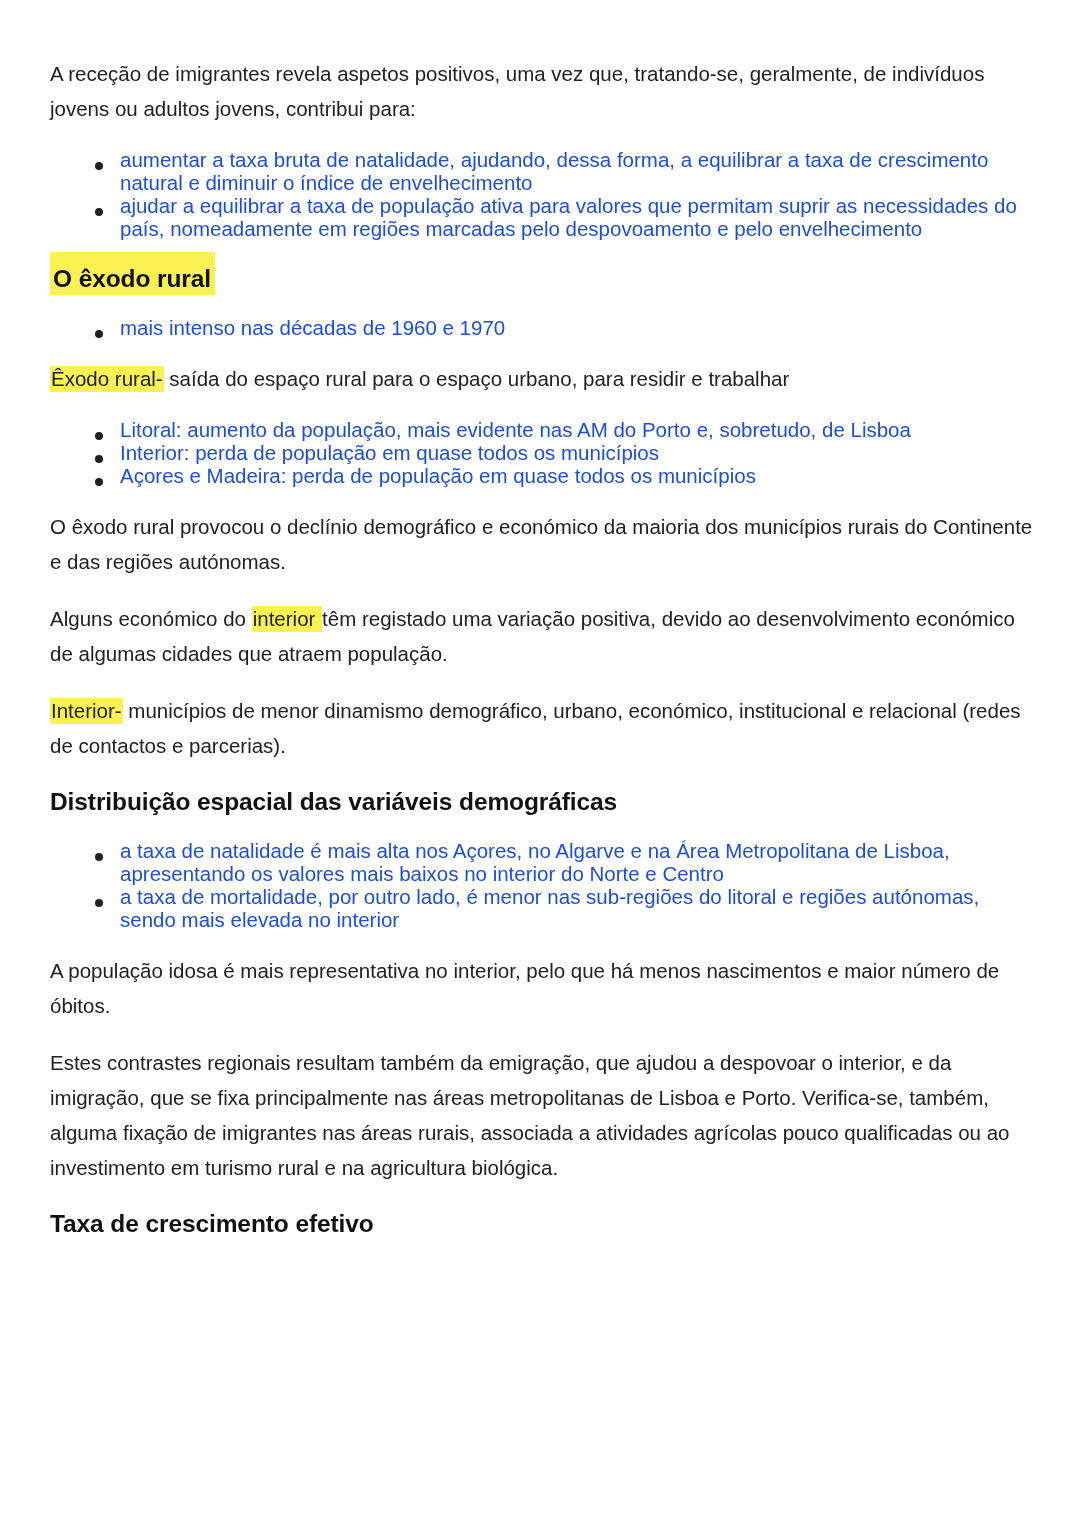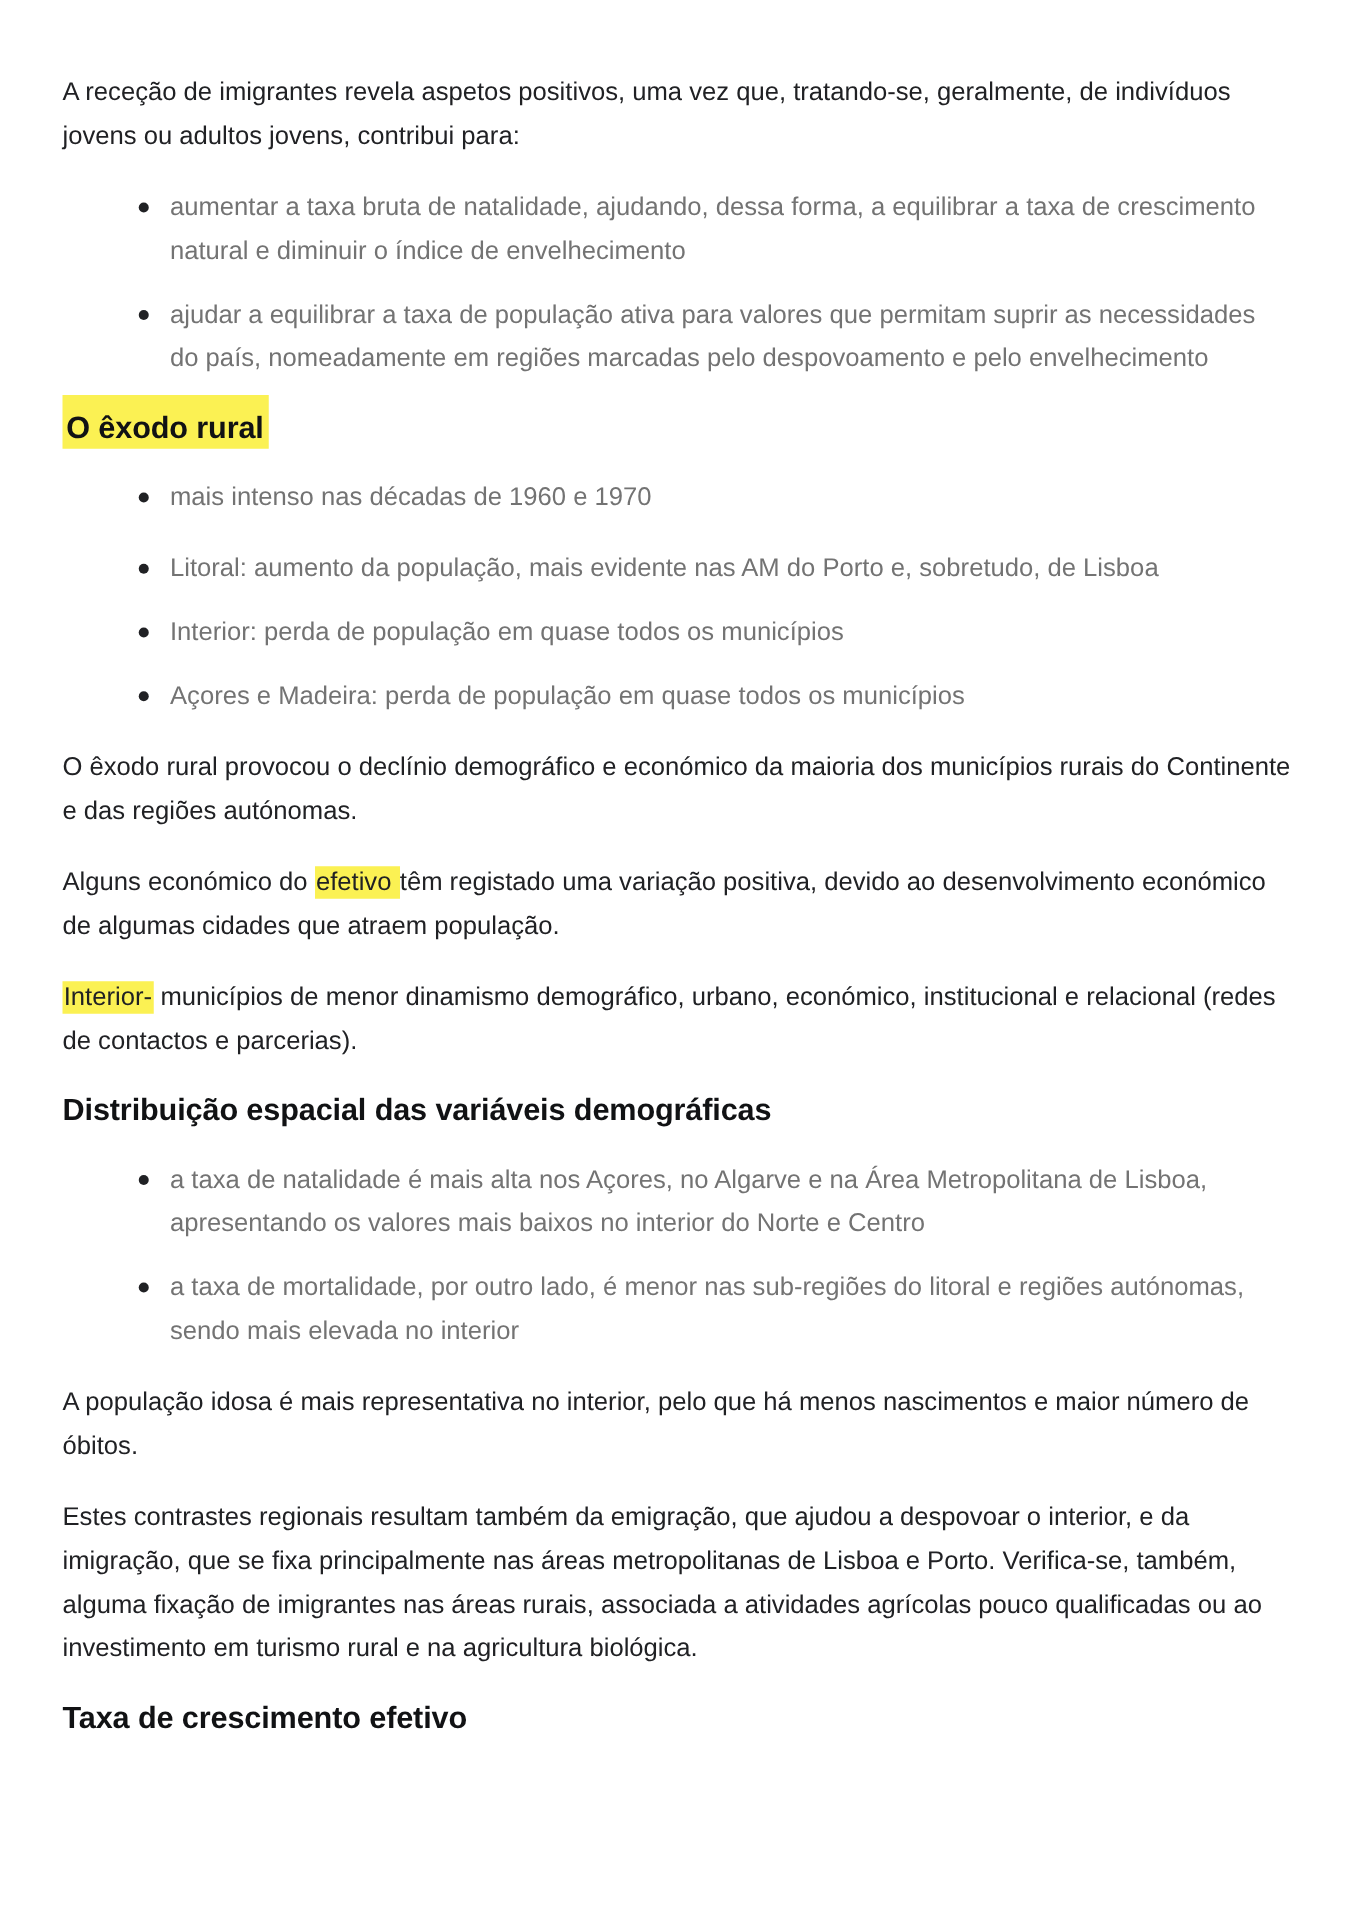--- a/index.html
+++ b/index.html
@@ -31,23 +31,23 @@
   }
   ul.bullets {
     margin: 0 0 22px 0;
     padding: 0 0 0 43px;
     list-style: none;
     max-width: 990px;
   }
   ul.bullets li {
     position: relative;
     font-size: 20.5px;
-    line-height: 35px;
-    color: #737373;
-    margin: 16px;
+    line-height: 23px;
+    color: #1d4ed8;
+    margin: 0;
     padding: 0 0 0 27px;
   }
   ul.bullets li::before {
     content: "";
     position: absolute;
     left: 2px;
     top: 14px;
     width: 8px;
     height: 8px;
     border-radius: 50%;
@@ -82,30 +82,31 @@
     <li>aumentar a taxa bruta de natalidade, ajudando, dessa forma, a equilibrar a taxa de crescimento natural e diminuir o índice de envelhecimento</li>
     <li>ajudar a equilibrar a taxa de população ativa para valores que permitam suprir as necessidades do país, nomeadamente em regiões marcadas pelo despovoamento e pelo envelhecimento</li>
   </ul>
 
   <h2 class="heading"><span class="hl">O êxodo rural</span></h2>
 
   <ul class="bullets">
     <li>mais intenso nas décadas de 1960 e 1970</li>
   </ul>
 
+  <p class="para"><span class="hl">Êxodo rural-</span><span> saída do espaço rural para o espaço urbano, para residir e trabalhar</span></p>
 
   <ul class="bullets">
     <li>Litoral: aumento da população, mais evidente nas AM do Porto e, sobretudo, de Lisboa</li>
     <li>Interior: perda de população em quase todos os municípios</li>
     <li>Açores e Madeira: perda de população em quase todos os municípios</li>
   </ul>
 
   <p class="para">O êxodo rural provocou o declínio demográfico e económico da maioria dos municípios rurais do Continente e das regiões autónomas.</p>
 
-  <p class="para"><span>Alguns económico do </span><span class="hl">efetivo </span><span>têm registado uma variação positiva, devido ao desenvolvimento económico de algumas cidades que atraem população.</span></p>
+  <p class="para"><span>Alguns económico do </span><span class="hl">interior </span><span>têm registado uma variação positiva, devido ao desenvolvimento económico de algumas cidades que atraem população.</span></p>
 
   <p class="para"><span class="hl">Interior-</span><span> municípios de menor dinamismo demográfico, urbano, económico, institucional e relacional (redes de contactos e parcerias).</span></p>
 
   <h2 class="heading">Distribuição espacial das variáveis demográficas</h2>
 
 
   <ul class="bullets">
     <li>a taxa de natalidade é mais alta nos Açores, no Algarve e na Área Metropolitana de Lisboa, apresentando os valores mais baixos no interior do Norte e Centro</li>
     <li>a taxa de mortalidade, por outro lado, é menor nas sub-regiões do litoral e regiões autónomas, sendo mais elevada no interior</li>
   </ul>

